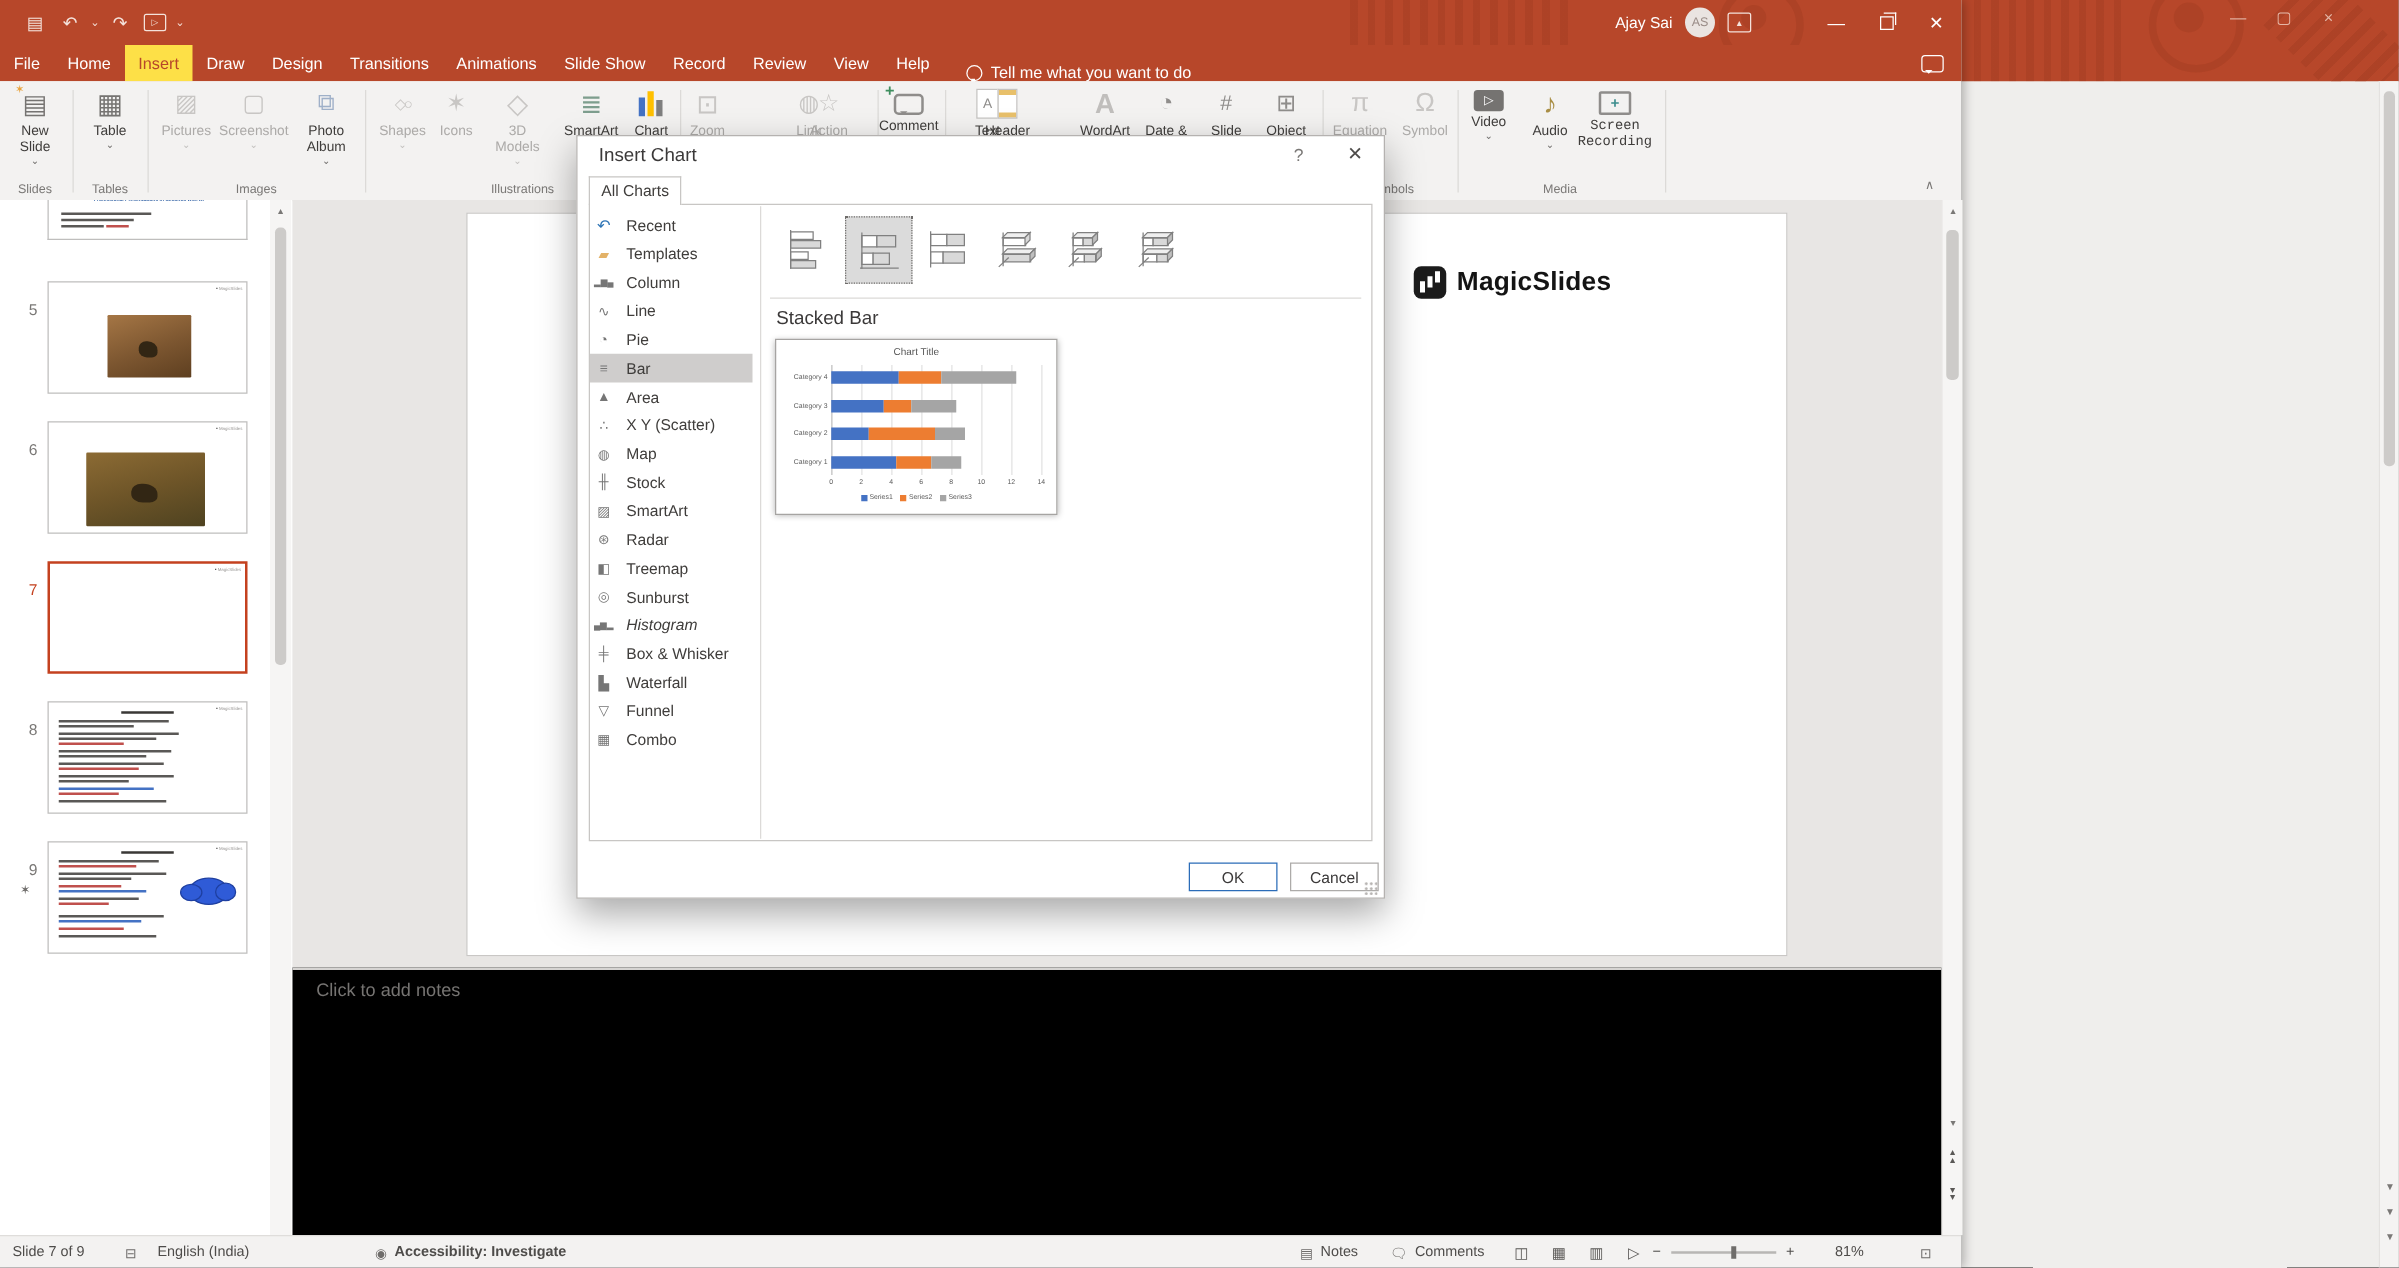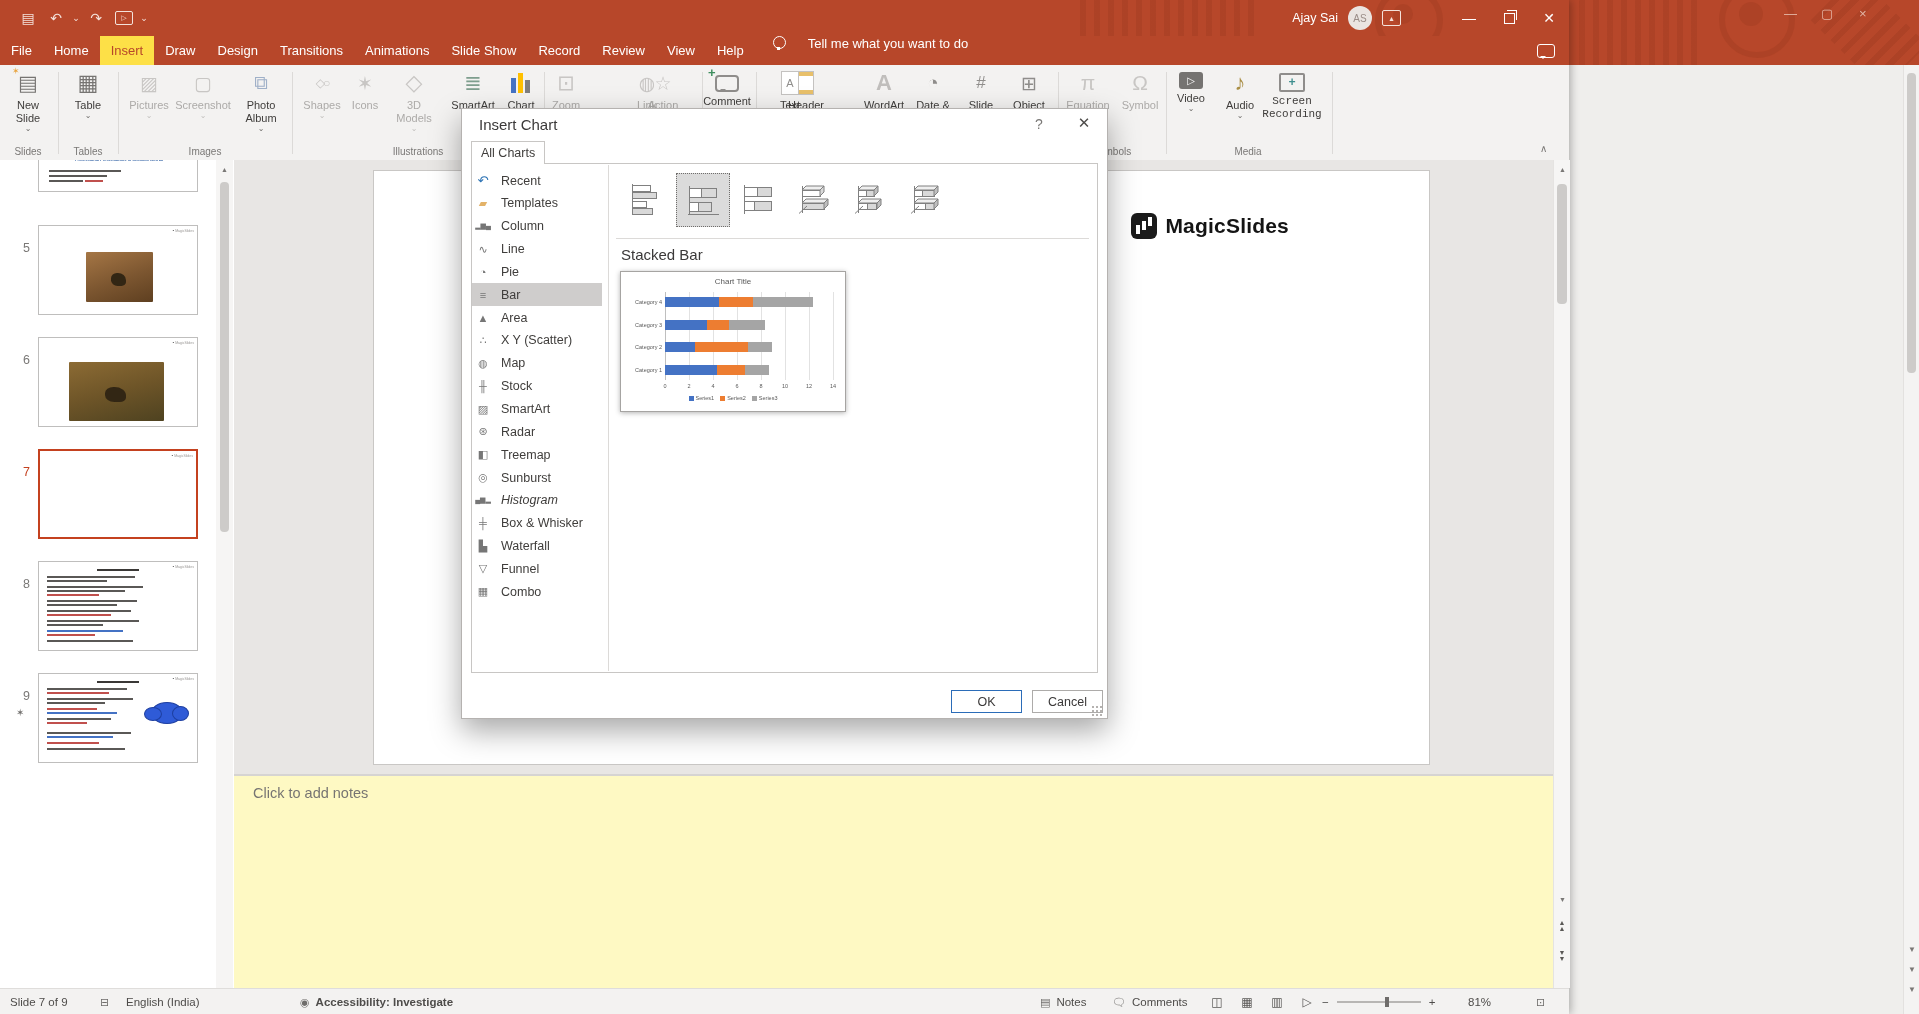--- a/index.html
+++ b/index.html
@@ -35,21 +35,21 @@
   #ribbonopts{width:17px;height:14px;border:1.5px solid #F4E2DB;border-radius:2px;font-size:8px;color:#F4E2DB;display:flex;align-items:center;justify-content:center;}
   #win-ctrls{top:0;right:0;height:36px;display:flex;}
   .wbtn{width:40px;height:36px;display:flex;align-items:center;justify-content:center;color:#fff;font-size:14px;}
   .restore-glyph{width:9px;height:9px;border:1.2px solid #fff;position:relative;background:transparent;}
   .restore-glyph::before{content:"";position:absolute;left:2px;top:-4px;width:9px;height:9px;border:1.2px solid #fff;border-left:none;border-bottom:none;}
 
   
   #menubar{left:0;top:36px;width:1569px;height:29px;background:#B7472A;display:flex;align-items:stretch;color:#fff;font-size:13px;}
   .mtab{padding:0 11px;display:flex;align-items:center;white-space:nowrap;}
   .mtab.active{background:#fde047;color:#B7472A;}
-  #tellme{display:flex;align-items:flex-start;gap:22px;padding-left:18px;white-space:nowrap;}
+  #tellme{display:flex;align-items:flex-end;gap:7px;padding-left:18px;white-space:nowrap;}
   .bulb{width:11px;height:11px;border:1.5px solid #fff;border-radius:50%;position:relative;}
   .bulb::after{content:"";position:absolute;left:3px;top:10px;width:3px;height:3px;background:#fff;}
   #menu-comment{position:absolute;right:14px;top:44px;width:16px;height:12px;border:1.5px solid #fff;border-radius:3px;}
   #menu-comment::after{content:"";position:absolute;left:2px;top:11px;border:3px solid transparent;border-top-color:#fff;}
 
   
   #ribbon{left:0;top:65px;width:1569px;height:95px;background:#F3F2F1;border-bottom:1px solid #DFDDDB;}
   .rbtn{position:absolute;top:3px;text-align:center;}
   .rbtn .bic{margin:2px auto 0;}
   .rbtn .lb{font-size:11px;color:#3F3D3B;line-height:13px;margin-top:3px;white-space:nowrap;}
@@ -126,21 +126,21 @@
   #slide{left:139px;top:10px;width:1057px;height:595px;background:#fff;border:1px solid #C9C7C5;box-sizing:border-box;}
   #slide-logo{right:140px;top:42px;display:flex;align-items:center;gap:8px;}
   #logo-mark{width:26px;height:26px;background:#1B1B1B;border-radius:6px;position:relative;}
   #logo-mark::before{content:"";position:absolute;left:5px;bottom:5px;width:4px;height:9px;background:#fff;box-shadow:6px -4px 0 #fff,12px -8px 0 #fff;}
   #logo-text{font-size:21px;font-weight:bold;color:#141414;letter-spacing:.2px;}
   #canvas-scroll{left:1553px;top:160px;width:16px;height:828px;background:#F6F5F4;border-left:1px solid #E5E3E1;}
   #canvas-scroll .th{left:3px;top:24px;width:10px;height:120px;background:#CDCBC9;border-radius:4px;}
   .dblchev{position:absolute;left:0;width:16px;text-align:center;font-size:7px;line-height:6px;color:#5A5856;}
 
   
-  #notes{left:234px;top:774px;width:1319px;height:214px;background:#fef9c3;border-top:2px solid #D6D4D2;}
+  #notes{left:234px;top:774px;width:1319px;height:214px;background:#000000;border-top:2px solid #D6D4D2;}
   #notes .ph{left:19px;top:9px;font-size:14.5px;color:#767472;}
 
   
   #statusbar{left:0;top:988px;width:1569px;height:26px;background:#F3F2F1;border-top:1px solid #DFDDDB;font-size:11.5px;color:#4E4C4A;}
   #statusbar .grp{position:absolute;top:0;height:26px;display:flex;align-items:center;gap:6px;}
   .sico{font-size:11px;color:#6F6D6B;}
   .slider-track{width:84px;height:2px;background:#B8B6B4;position:relative;}
   .slider-knob{position:absolute;left:48px;top:-4px;width:4px;height:10px;background:#6F6D6B;}
   .vico{width:24px;text-align:center;font-size:12px;color:#5A5856;}
 

